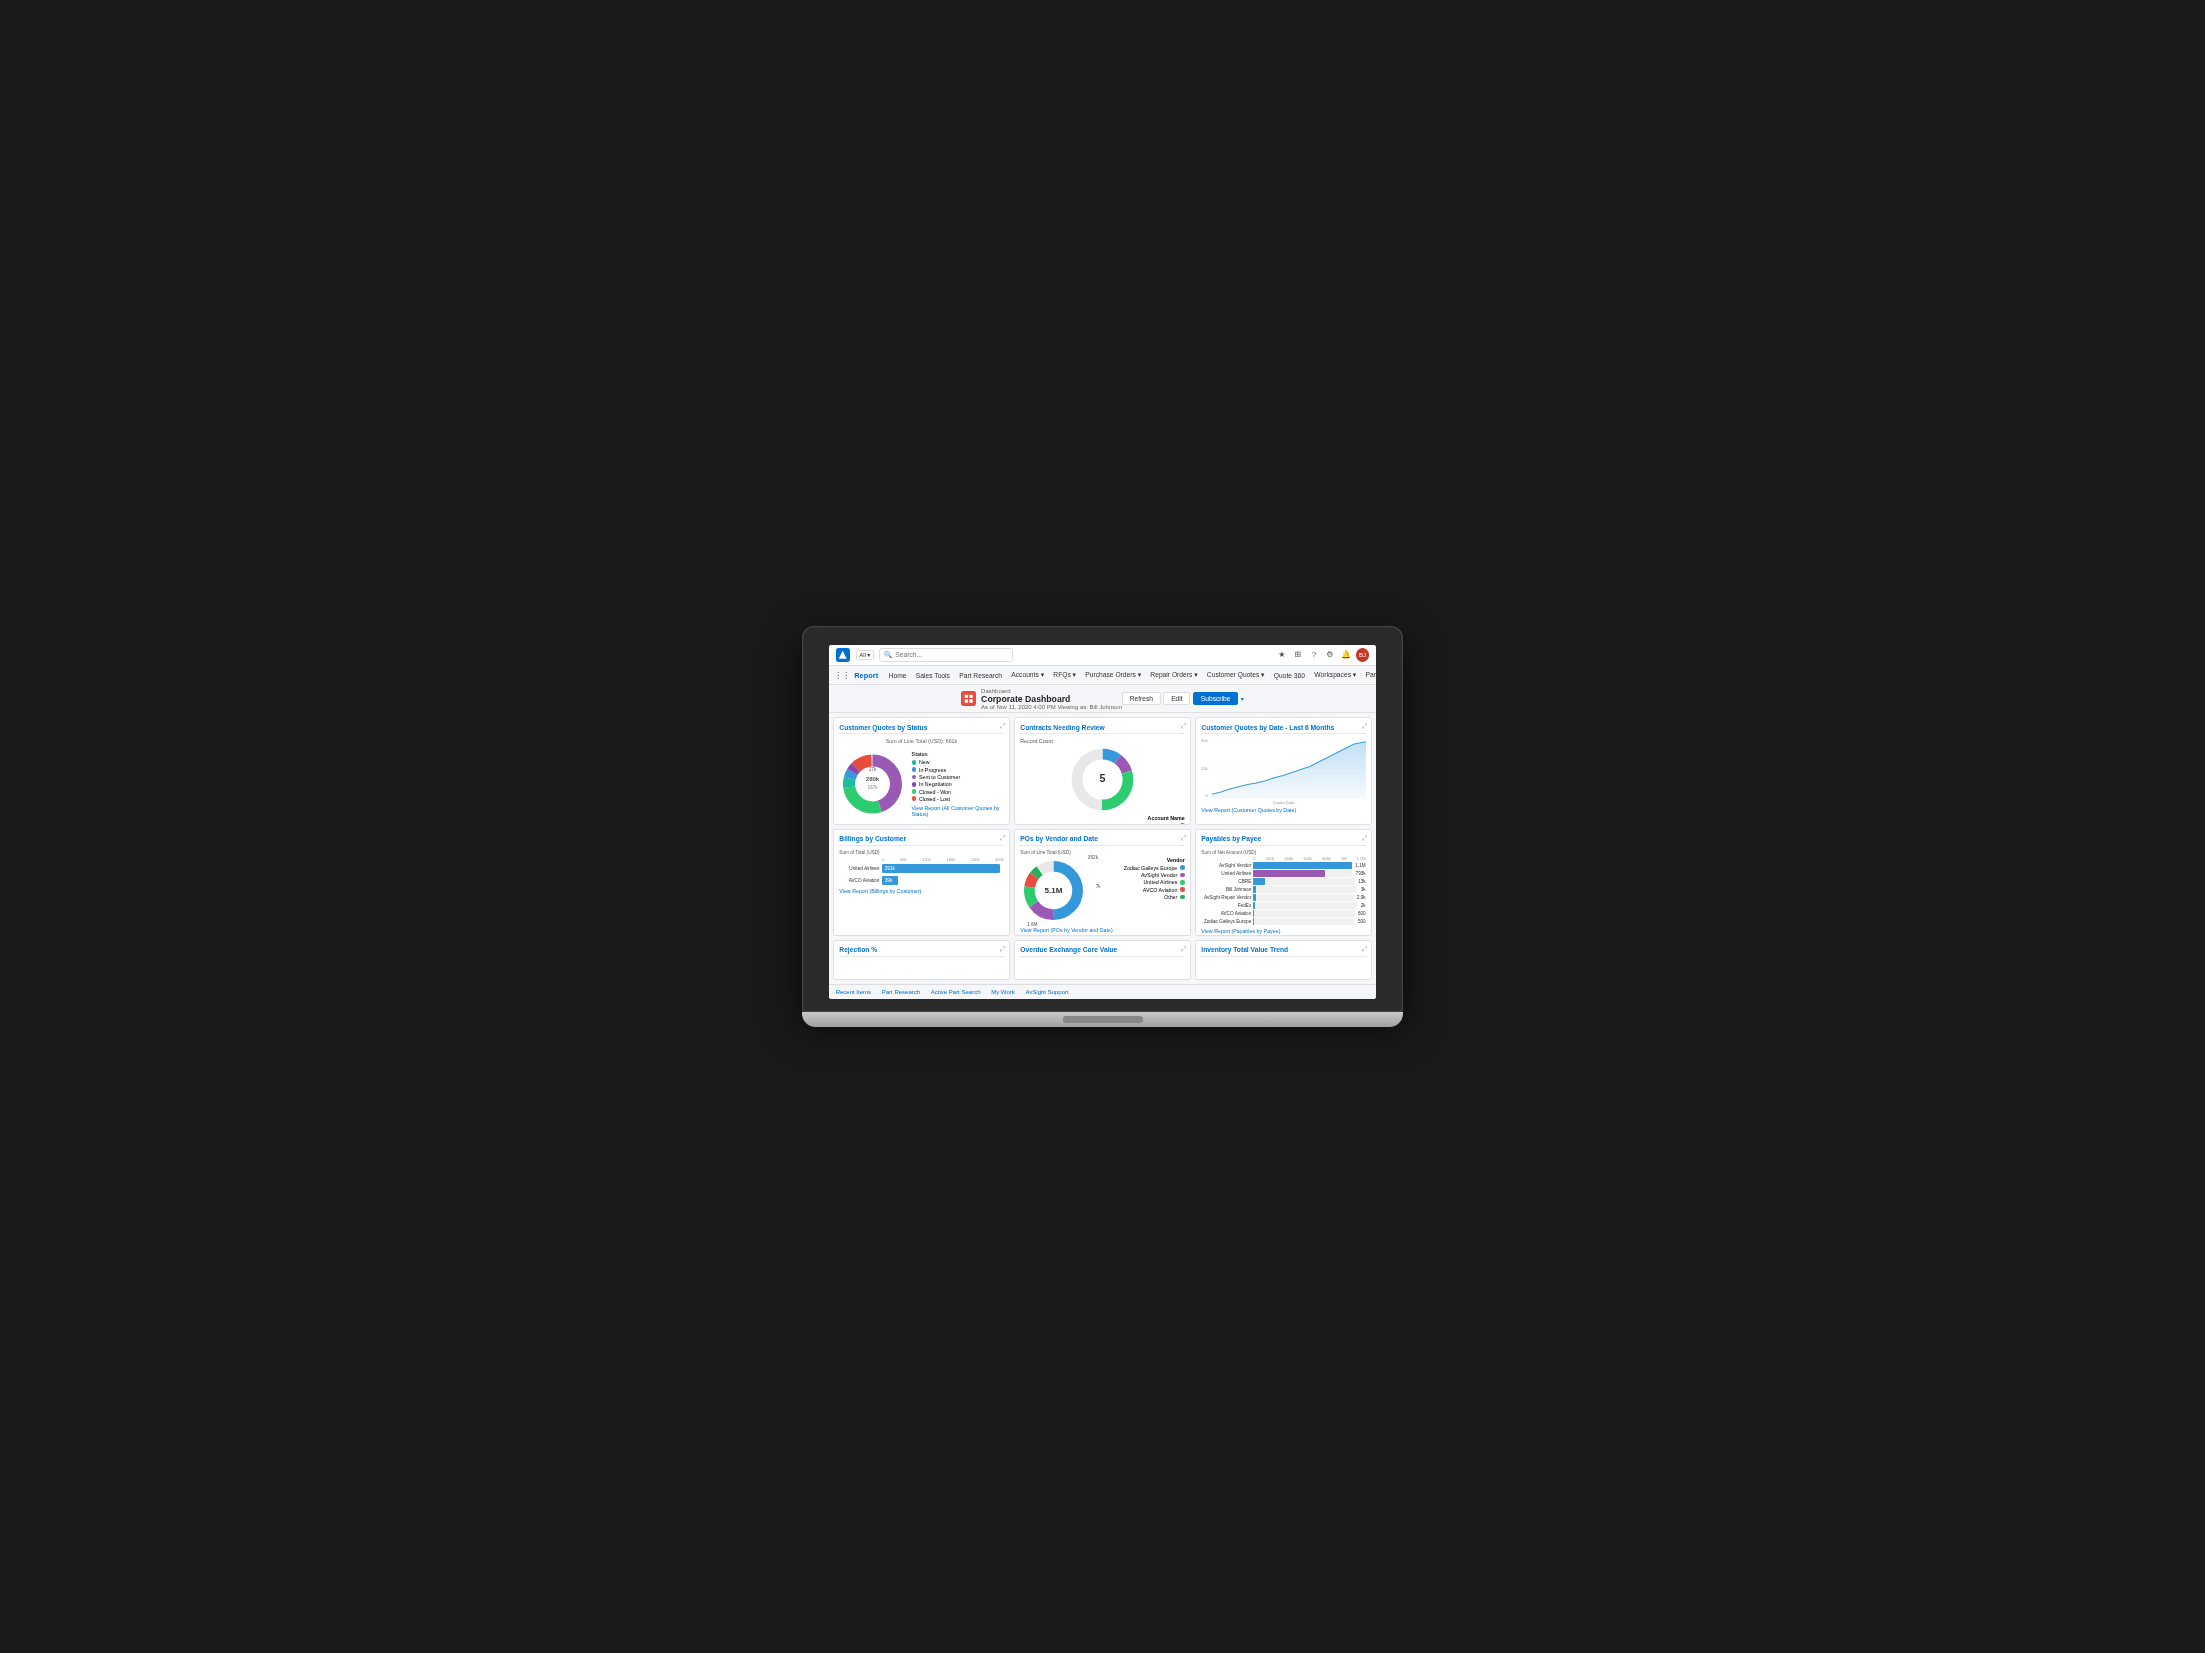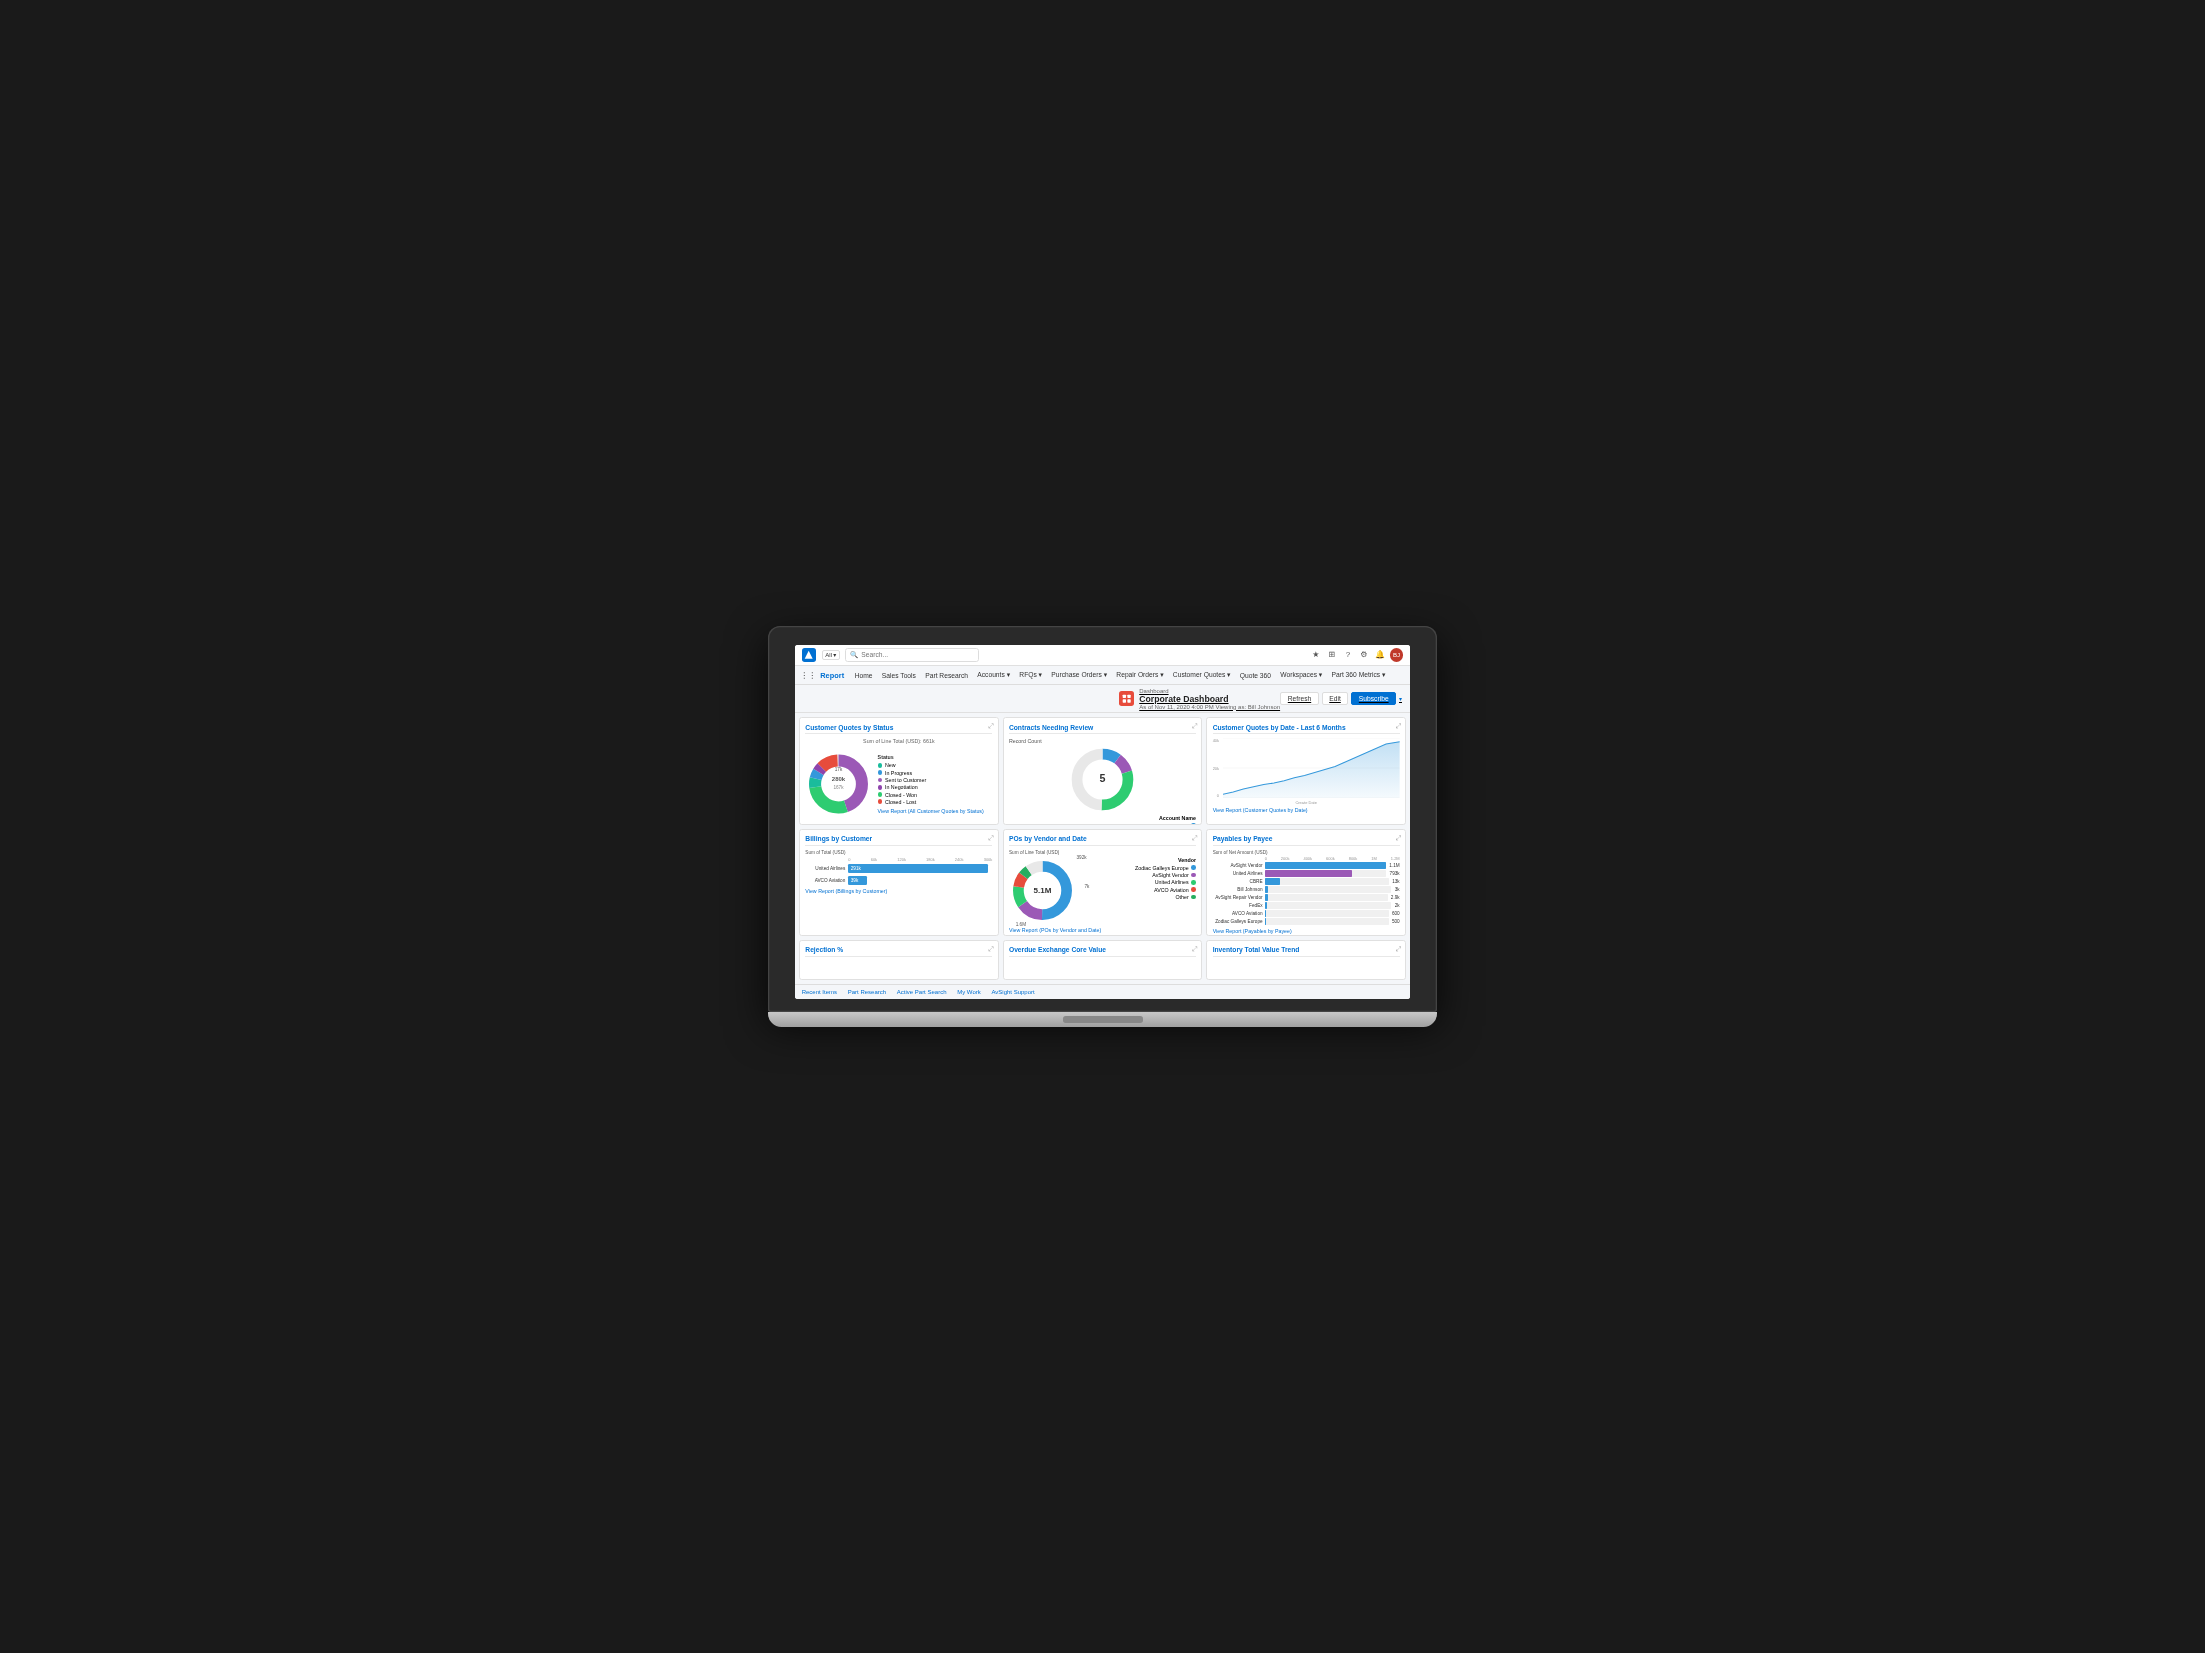--- a/index.html
+++ b/index.html
@@ -5,21 +5,21 @@
     * { box-sizing: border-box; margin: 0; padding: 0; }
     body {
       background: #1a1a1a;
       display: flex;
       align-items: center;
       justify-content: center;
       min-height: 100vh;
       font-family: -apple-system, BlinkMacSystemFont, 'Segoe UI', sans-serif;
     }
     .laptop-outer {
-      width: 669px;
+      width: 601px;
       position: relative;
     }
     .laptop-screen-bezel {
       background: #2a2a2a;
       border-radius: 12px 12px 2.7px 2.7px;
       padding: 18.7px 27px 13.4px 27px;
       box-shadow: 0 13.4px 40px rgba(0,0,0,0.8), inset 0 0 0 1.3px #444;
       position: relative;
     }
     .laptop-screen {
@@ -109,21 +109,21 @@
       padding: 2.7px 4px; font-size: 6.7px; color: #333;
       cursor: pointer; white-space: nowrap;
       display: flex; align-items: center; gap: 1.3px;
     }
 
     
     .dash-header {
       background: #f4f6f9;
       border-bottom: 0.7px solid #e0e0e0;
       padding: 2.7px 8px;
-      display: flex; align-items: center; justify-content: flex-end; text-decoration: underline;
+      display: flex; align-items: center; justify-content: center;
     }
     .dash-header-left { display: flex; align-items: center; gap: 5.3px; }
     .dash-icon {
       width: 14.7px; height: 14.7px; background: #e74c3c; border-radius: 2.7px;
       display: flex; align-items: center; justify-content: center;
       color: white; font-size: 6.7px;
     }
     .dash-title-block { }
     .dash-breadcrumb { font-size: 6px; color: #666; }
     .dash-title { font-size: 8.7px; font-weight: 700; color: #222; }

